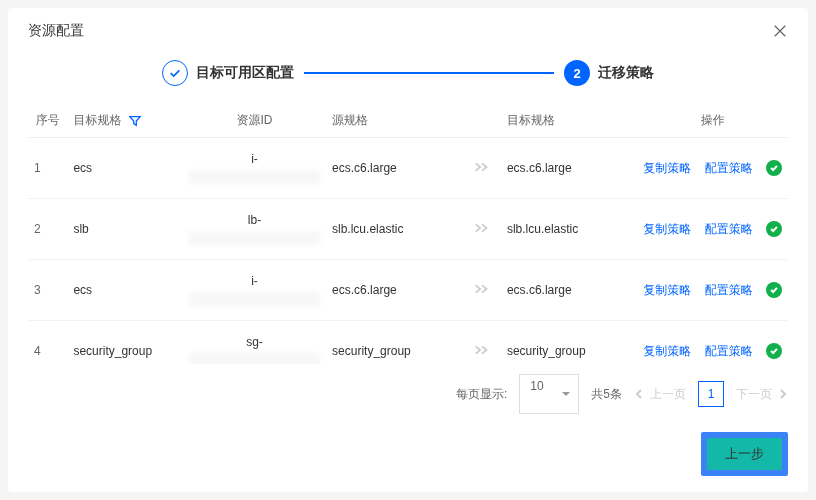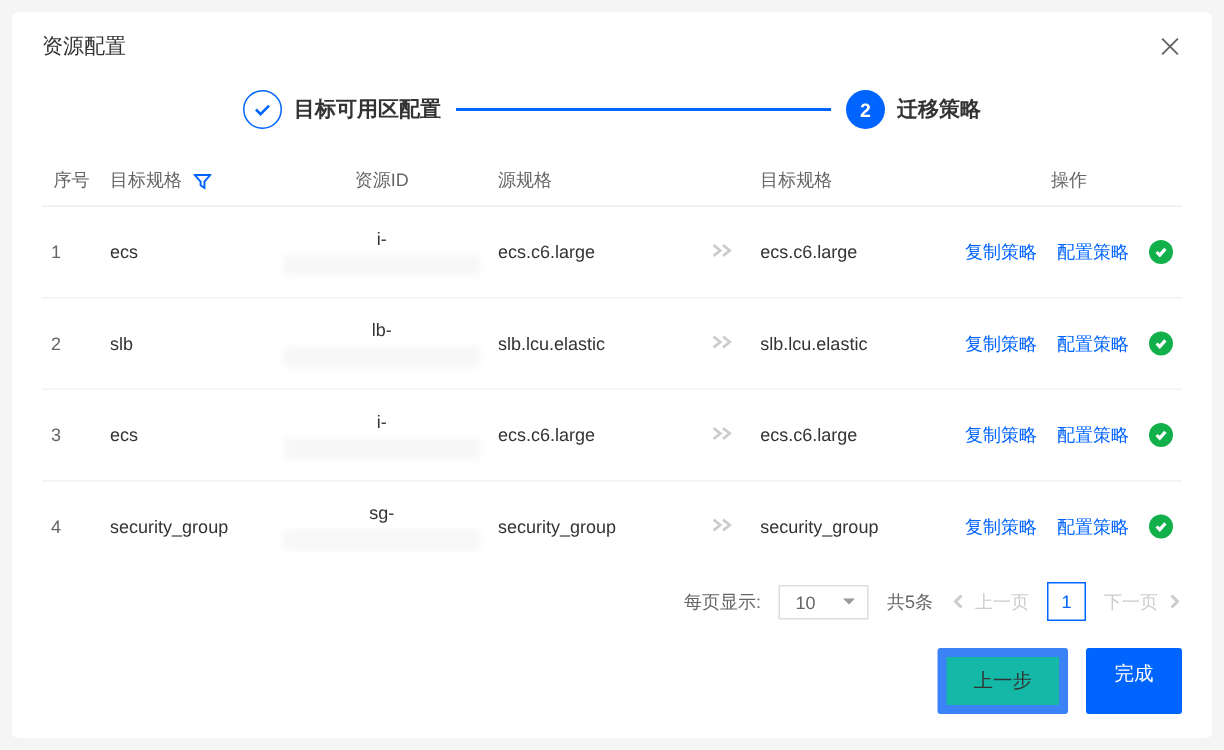--- a/index.html
+++ b/index.html
@@ -134,21 +134,21 @@
     align-items: center;
     justify-content: flex-end;
     gap: 12px;
     padding: 10px 20px 8px;
     font-size: 12px;
     color: #666;
   }
   .page-size-label { color: #666; }
   .page-size-select {
     border: 1px solid #ddd;
-    padding: 4px 24px 3px 10px;
+    padding: 4px 24px 20px 10px;
     font-size: 12px;
     background: #fff;
     position: relative;
     cursor: pointer;
     display: inline-flex;
     align-items: center;
     min-width: 60px;
   }
   .page-size-select::after {
     content: '';
@@ -391,16 +391,15 @@
     <span class="page-nav">
       <span>下一页</span>
       <svg viewBox="0 0 10 10">
           <path d="M3 1 L7 5 L3 9"></path>
         </svg>
     </span>
   </div>
 
   <div class="footer">
     <div class="btn btn-default">上一步</div>
-    <div class="btn btn-primary">完成</div>
   </div>
 
 </div>
 
 </body></html>

